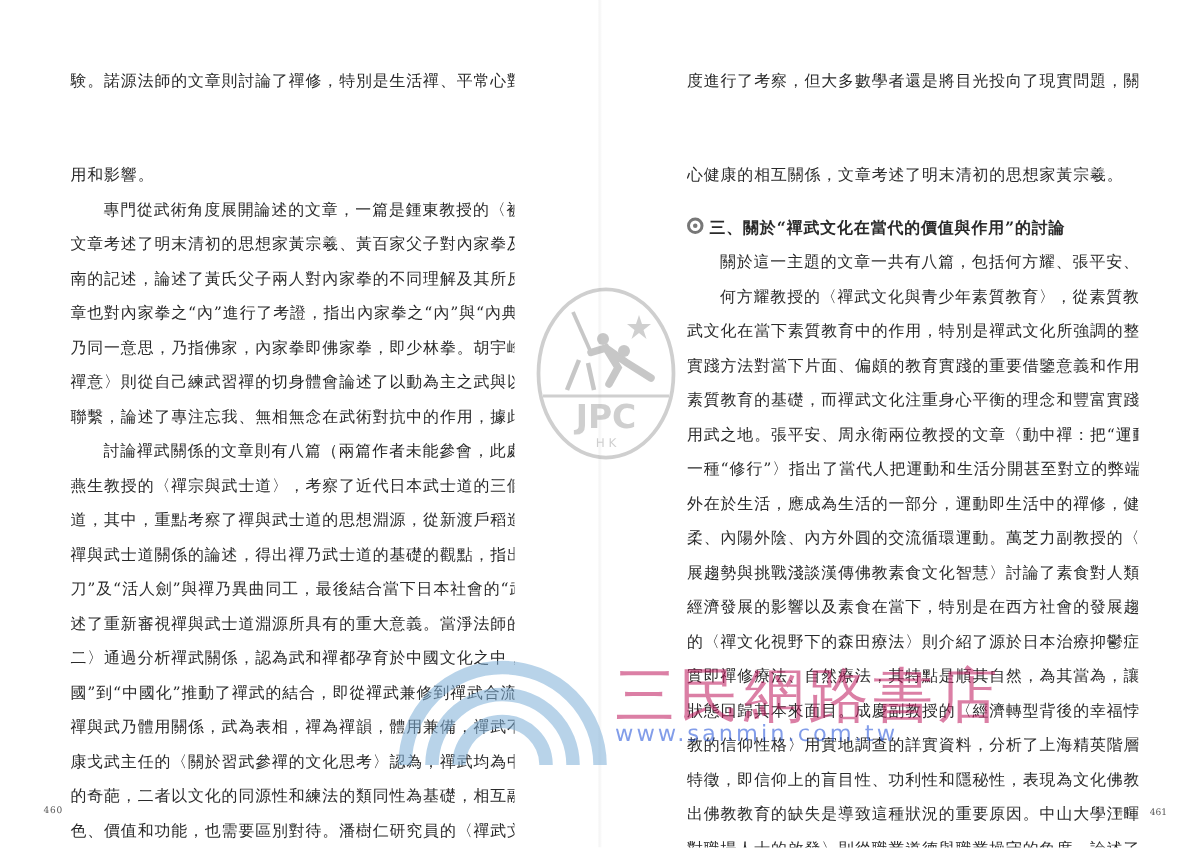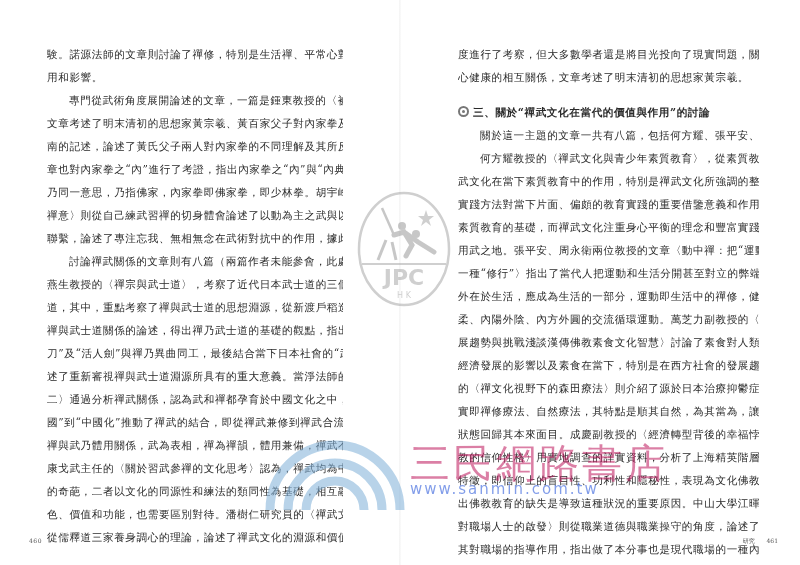--- a/index.html
+++ b/index.html
@@ -13,21 +13,21 @@
     .page { position: absolute; top: 0; height: 565px; }
     .page.left { left: 0; width: 400px; }
     .page.right { left: 400px; width: 400px; }
     .text-block {
       position: absolute; top: 43px;
       font-size: 10.6px; line-height: 23px; letter-spacing: 0.6px;
     }
     .page.left .text-block { left: 47px; width: 296px; }
     .page.right .text-block { left: 58px; width: 301px; }
     .line { white-space: nowrap; overflow: hidden; height: 23px; text-align: justify; text-align-last: justify; }
-    .line.last { text-align-last: left; }
+    .line.last { text-align-last: left; margin-top: 40px; }
     .line.indent { padding-left: 22px; }
     .gap { height: 12px; }
     .heading { font-weight: bold; text-align-last: left; }
     .heading .bullet { display: inline-block; width: 11px; height: 11px; border-radius: 50%; border: 2px solid #777; box-sizing: border-box; margin-right: 4px; vertical-align: -1px; position: relative; }
     .heading .bullet::after { content: ""; position: absolute; left: 2px; top: 2px; width: 3px; height: 3px; border-radius: 50%; background: #777; }
     .folio { position: absolute; top: 537px; font-size: 6px; color: #555; letter-spacing: 0.5px; }
     .page.left .folio { left: 29px; }
     .page.right .folio-group { position: absolute; top: 537px; right: 22px; font-size: 6px; color: #555; }
     .page.right .folio-group span { margin-left: 10px; }
     .watermark-jpc {

